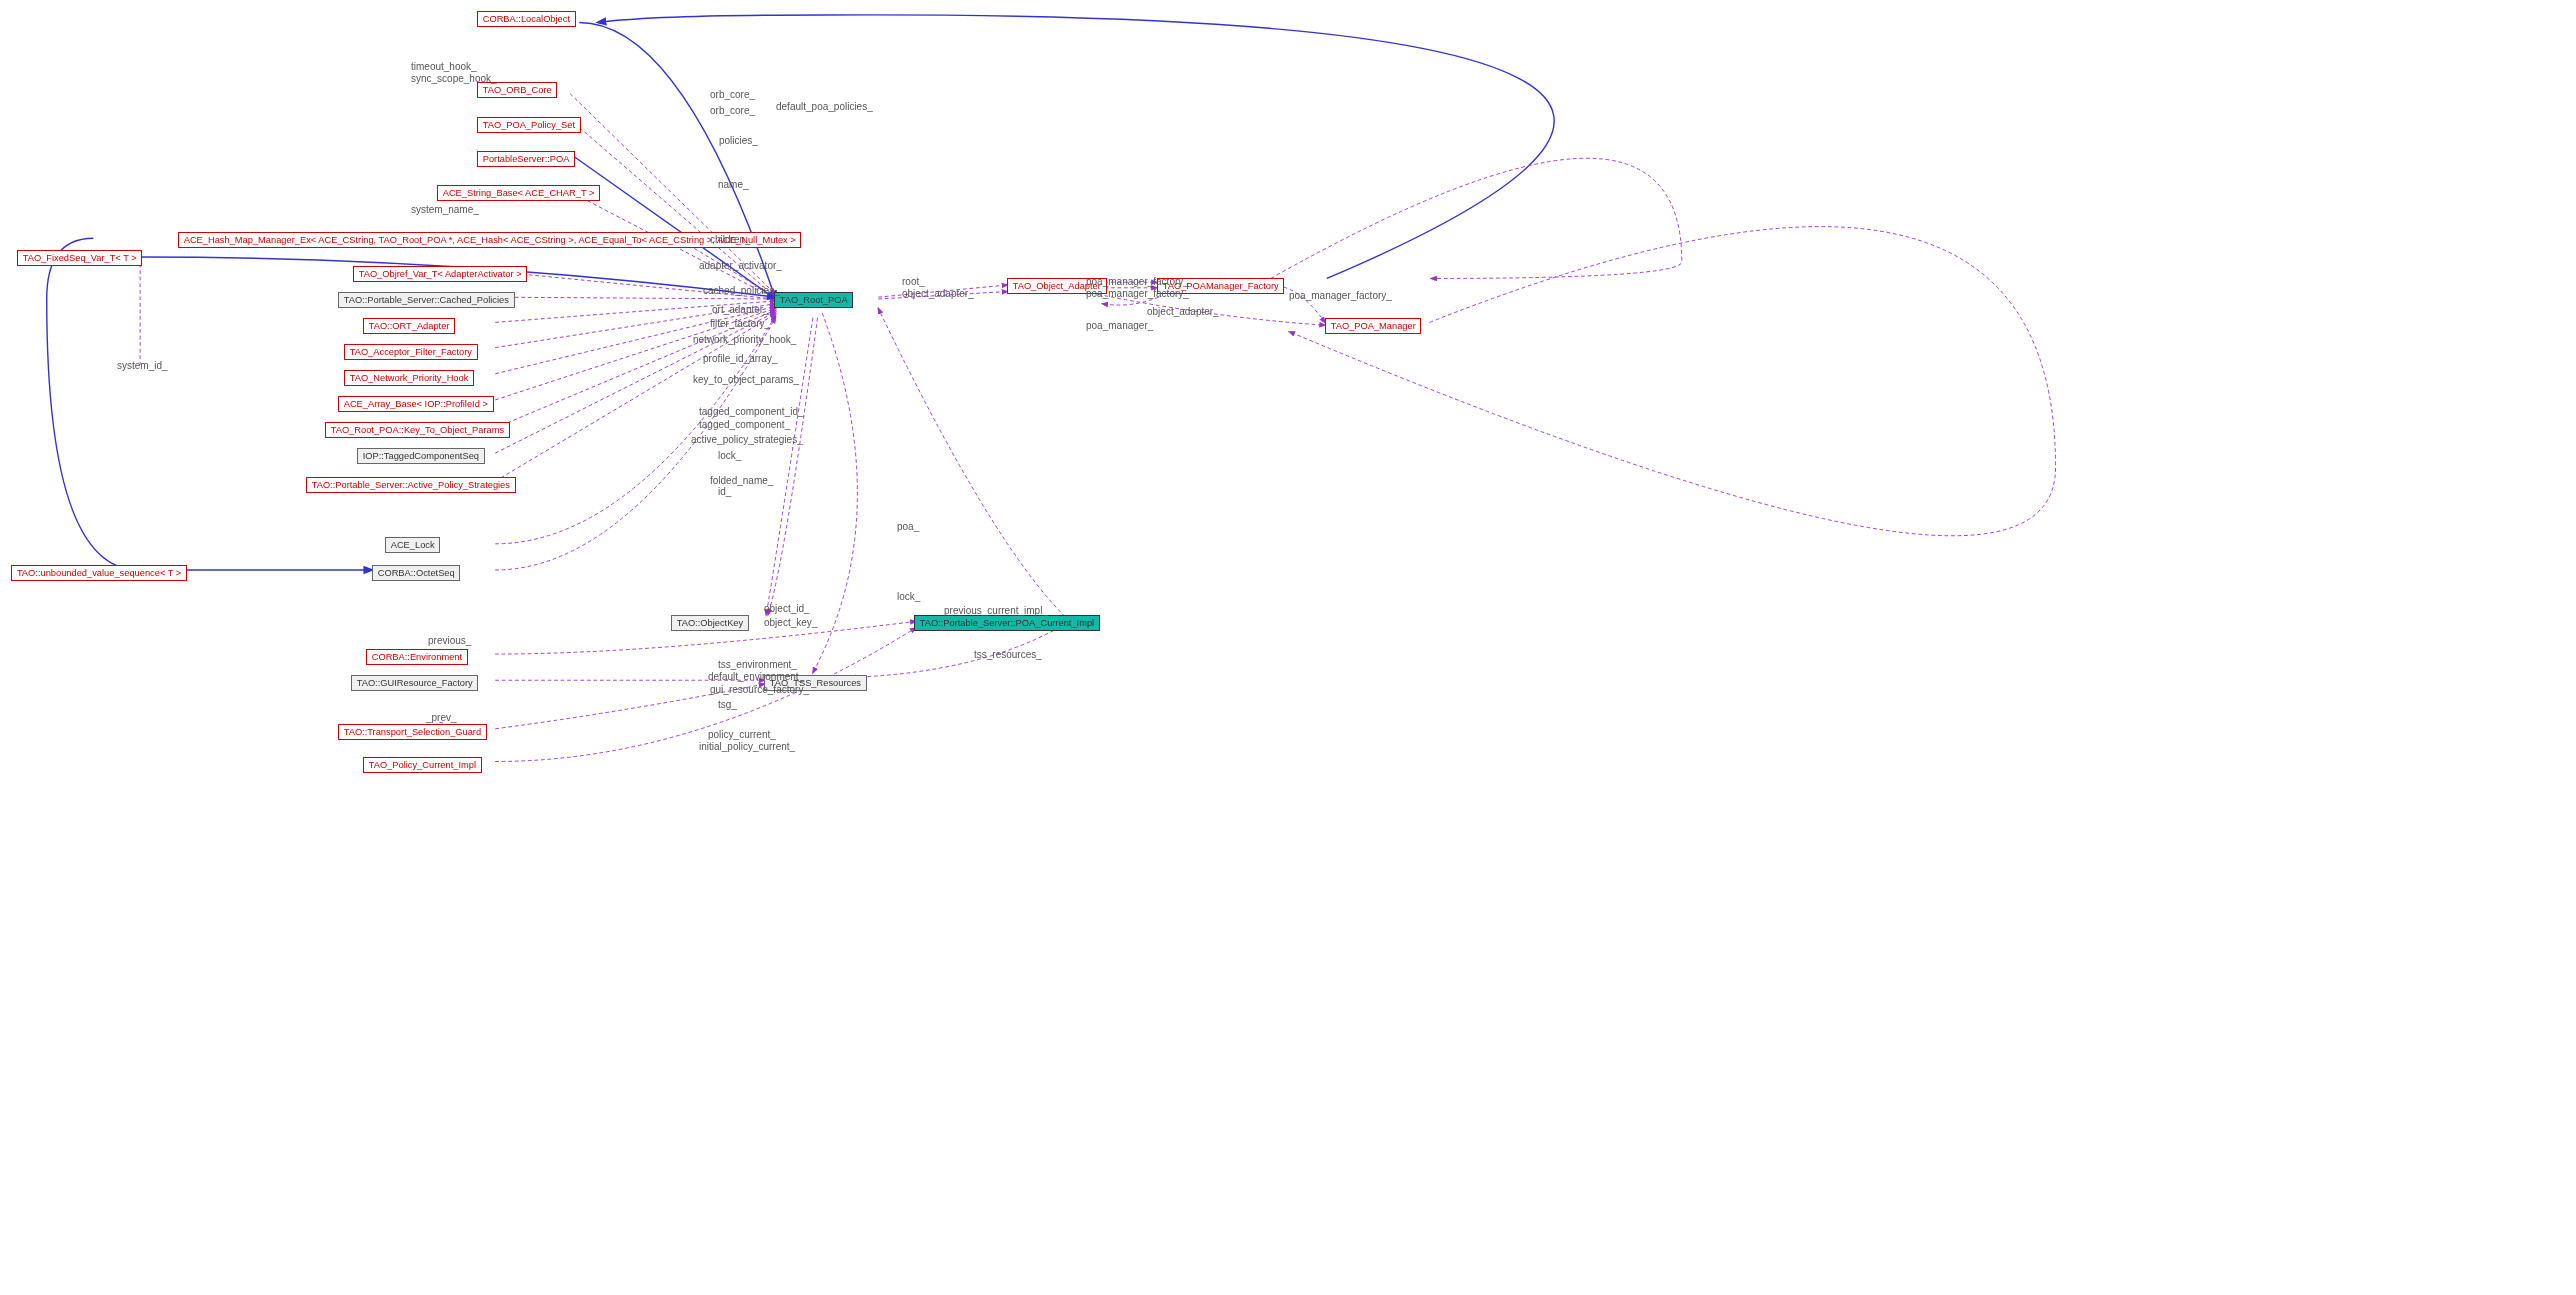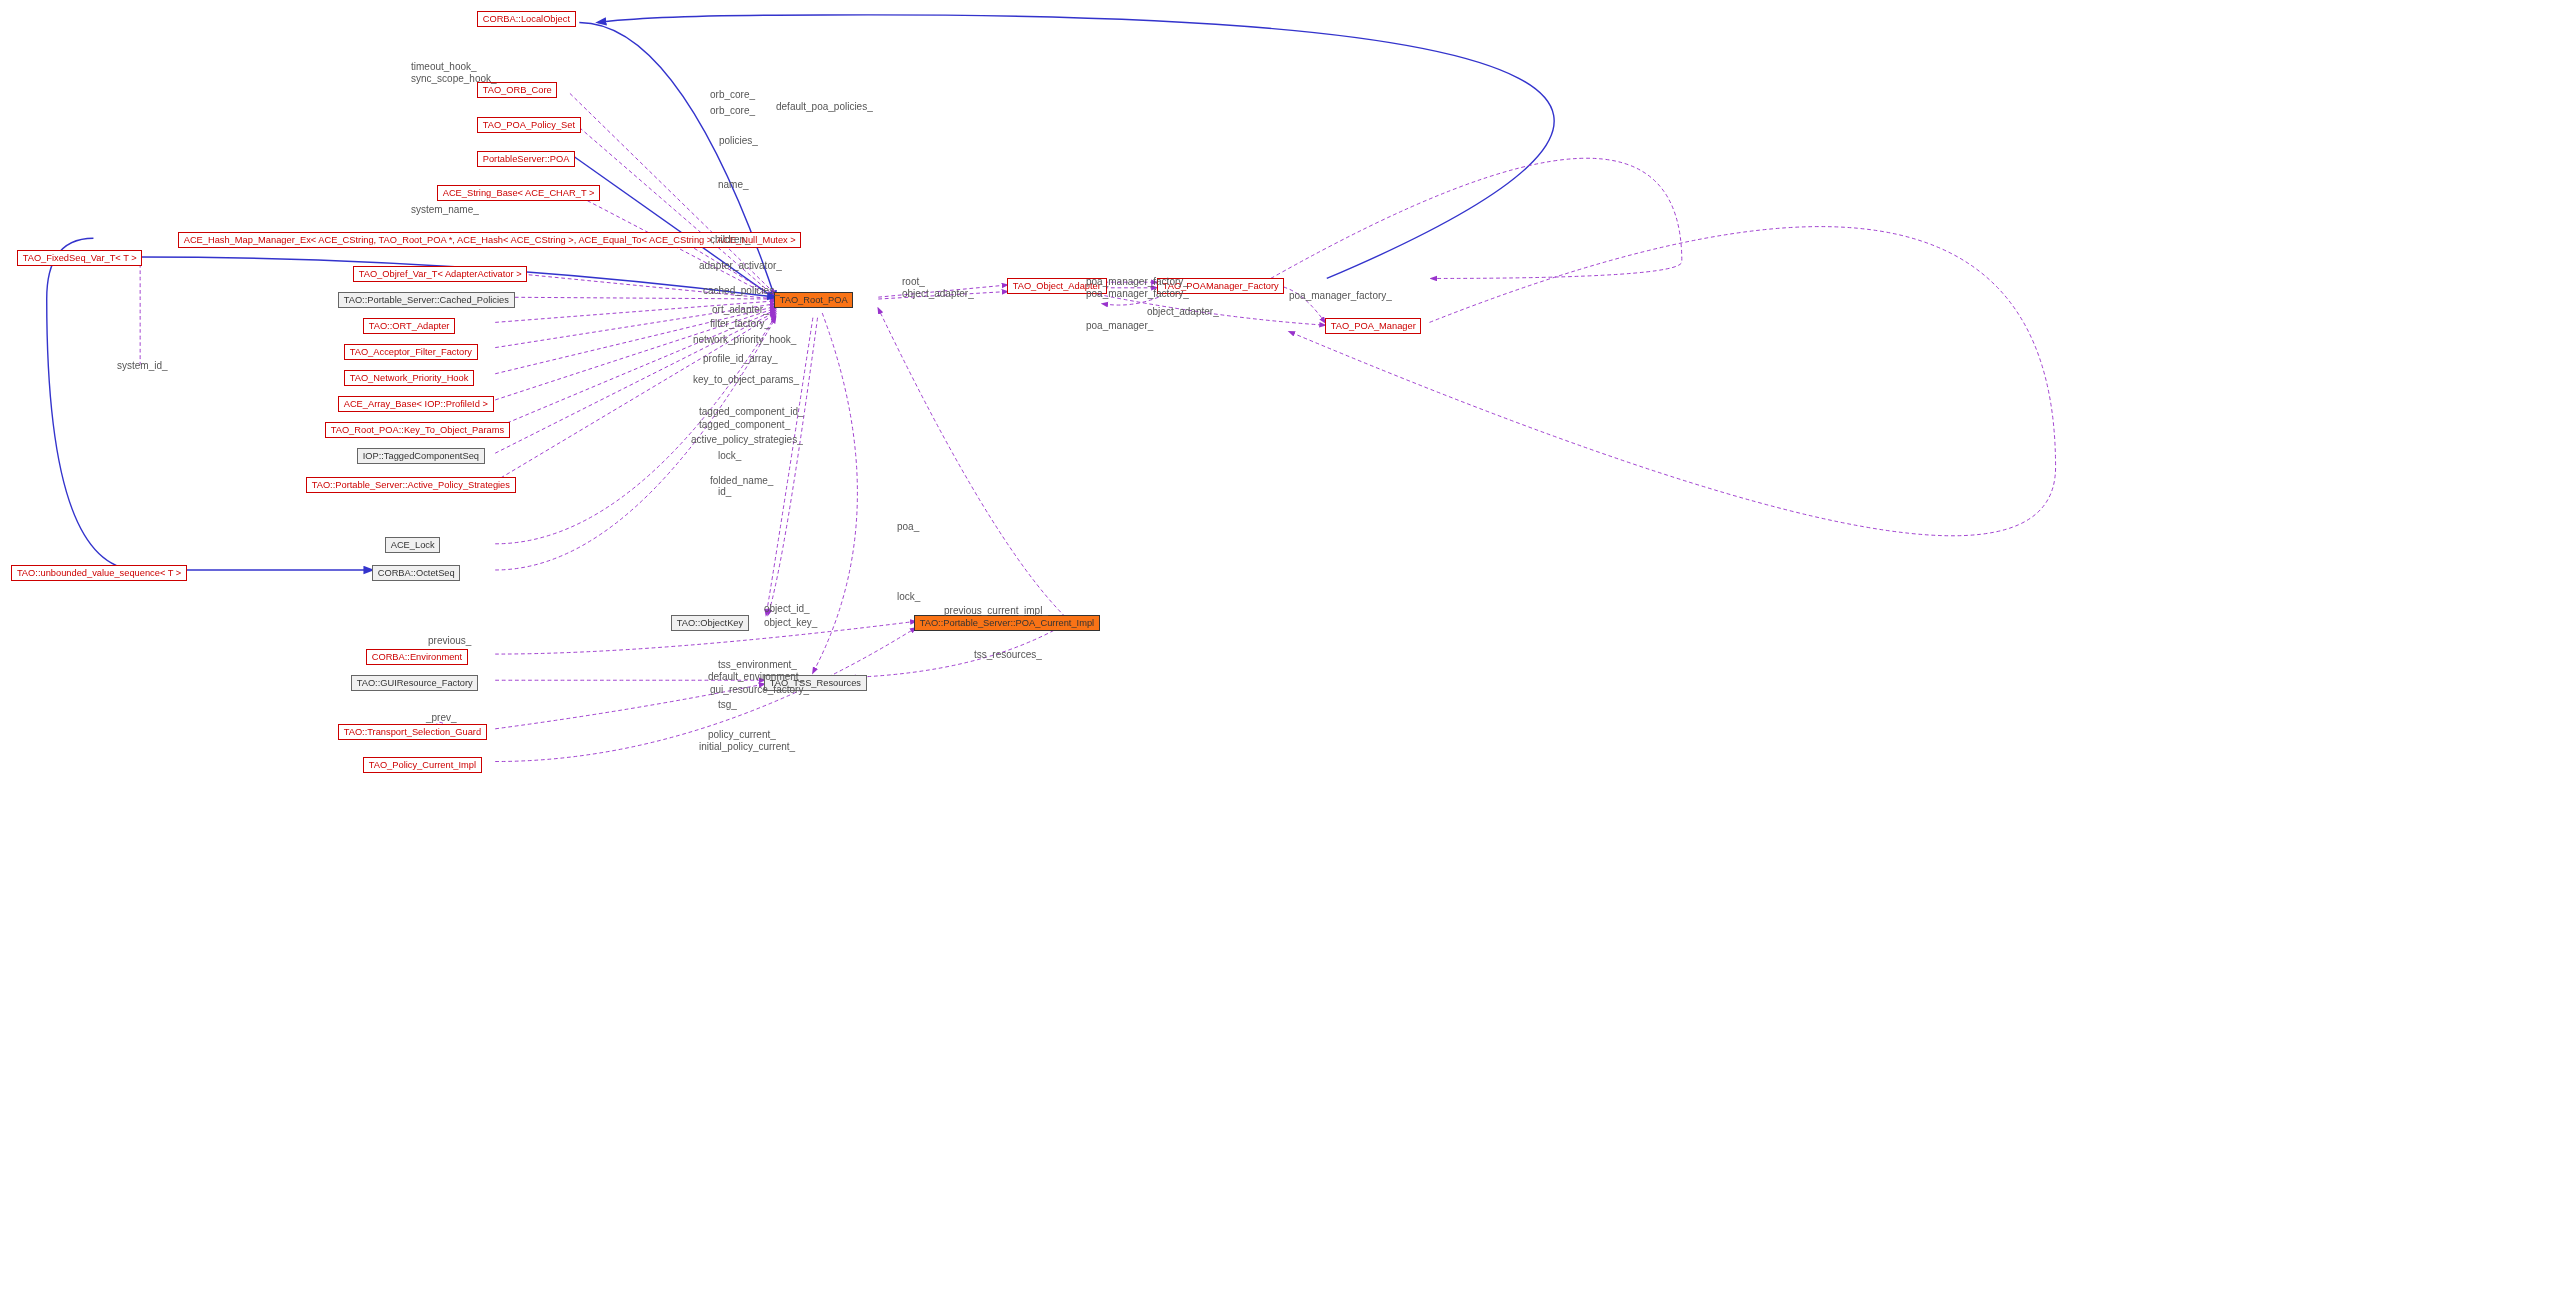--- a/index.html
+++ b/index.html
@@ -26,21 +26,21 @@
       background: #fff;
     }
     .node-gray {
       border-color: #666666;
       color: #333333;
       background: #f0f0f0;
     }
     .node-dark {
       border-color: #333333;
       color: #333333;
-      background: #f97316;
+      background: #14b8a6;
     }
     .edge-label {
       position: absolute;
       font-size: 10px;
       color: #555555;
       white-space: nowrap;
     }
     svg.edges {
       position: absolute;
       top: 0;

